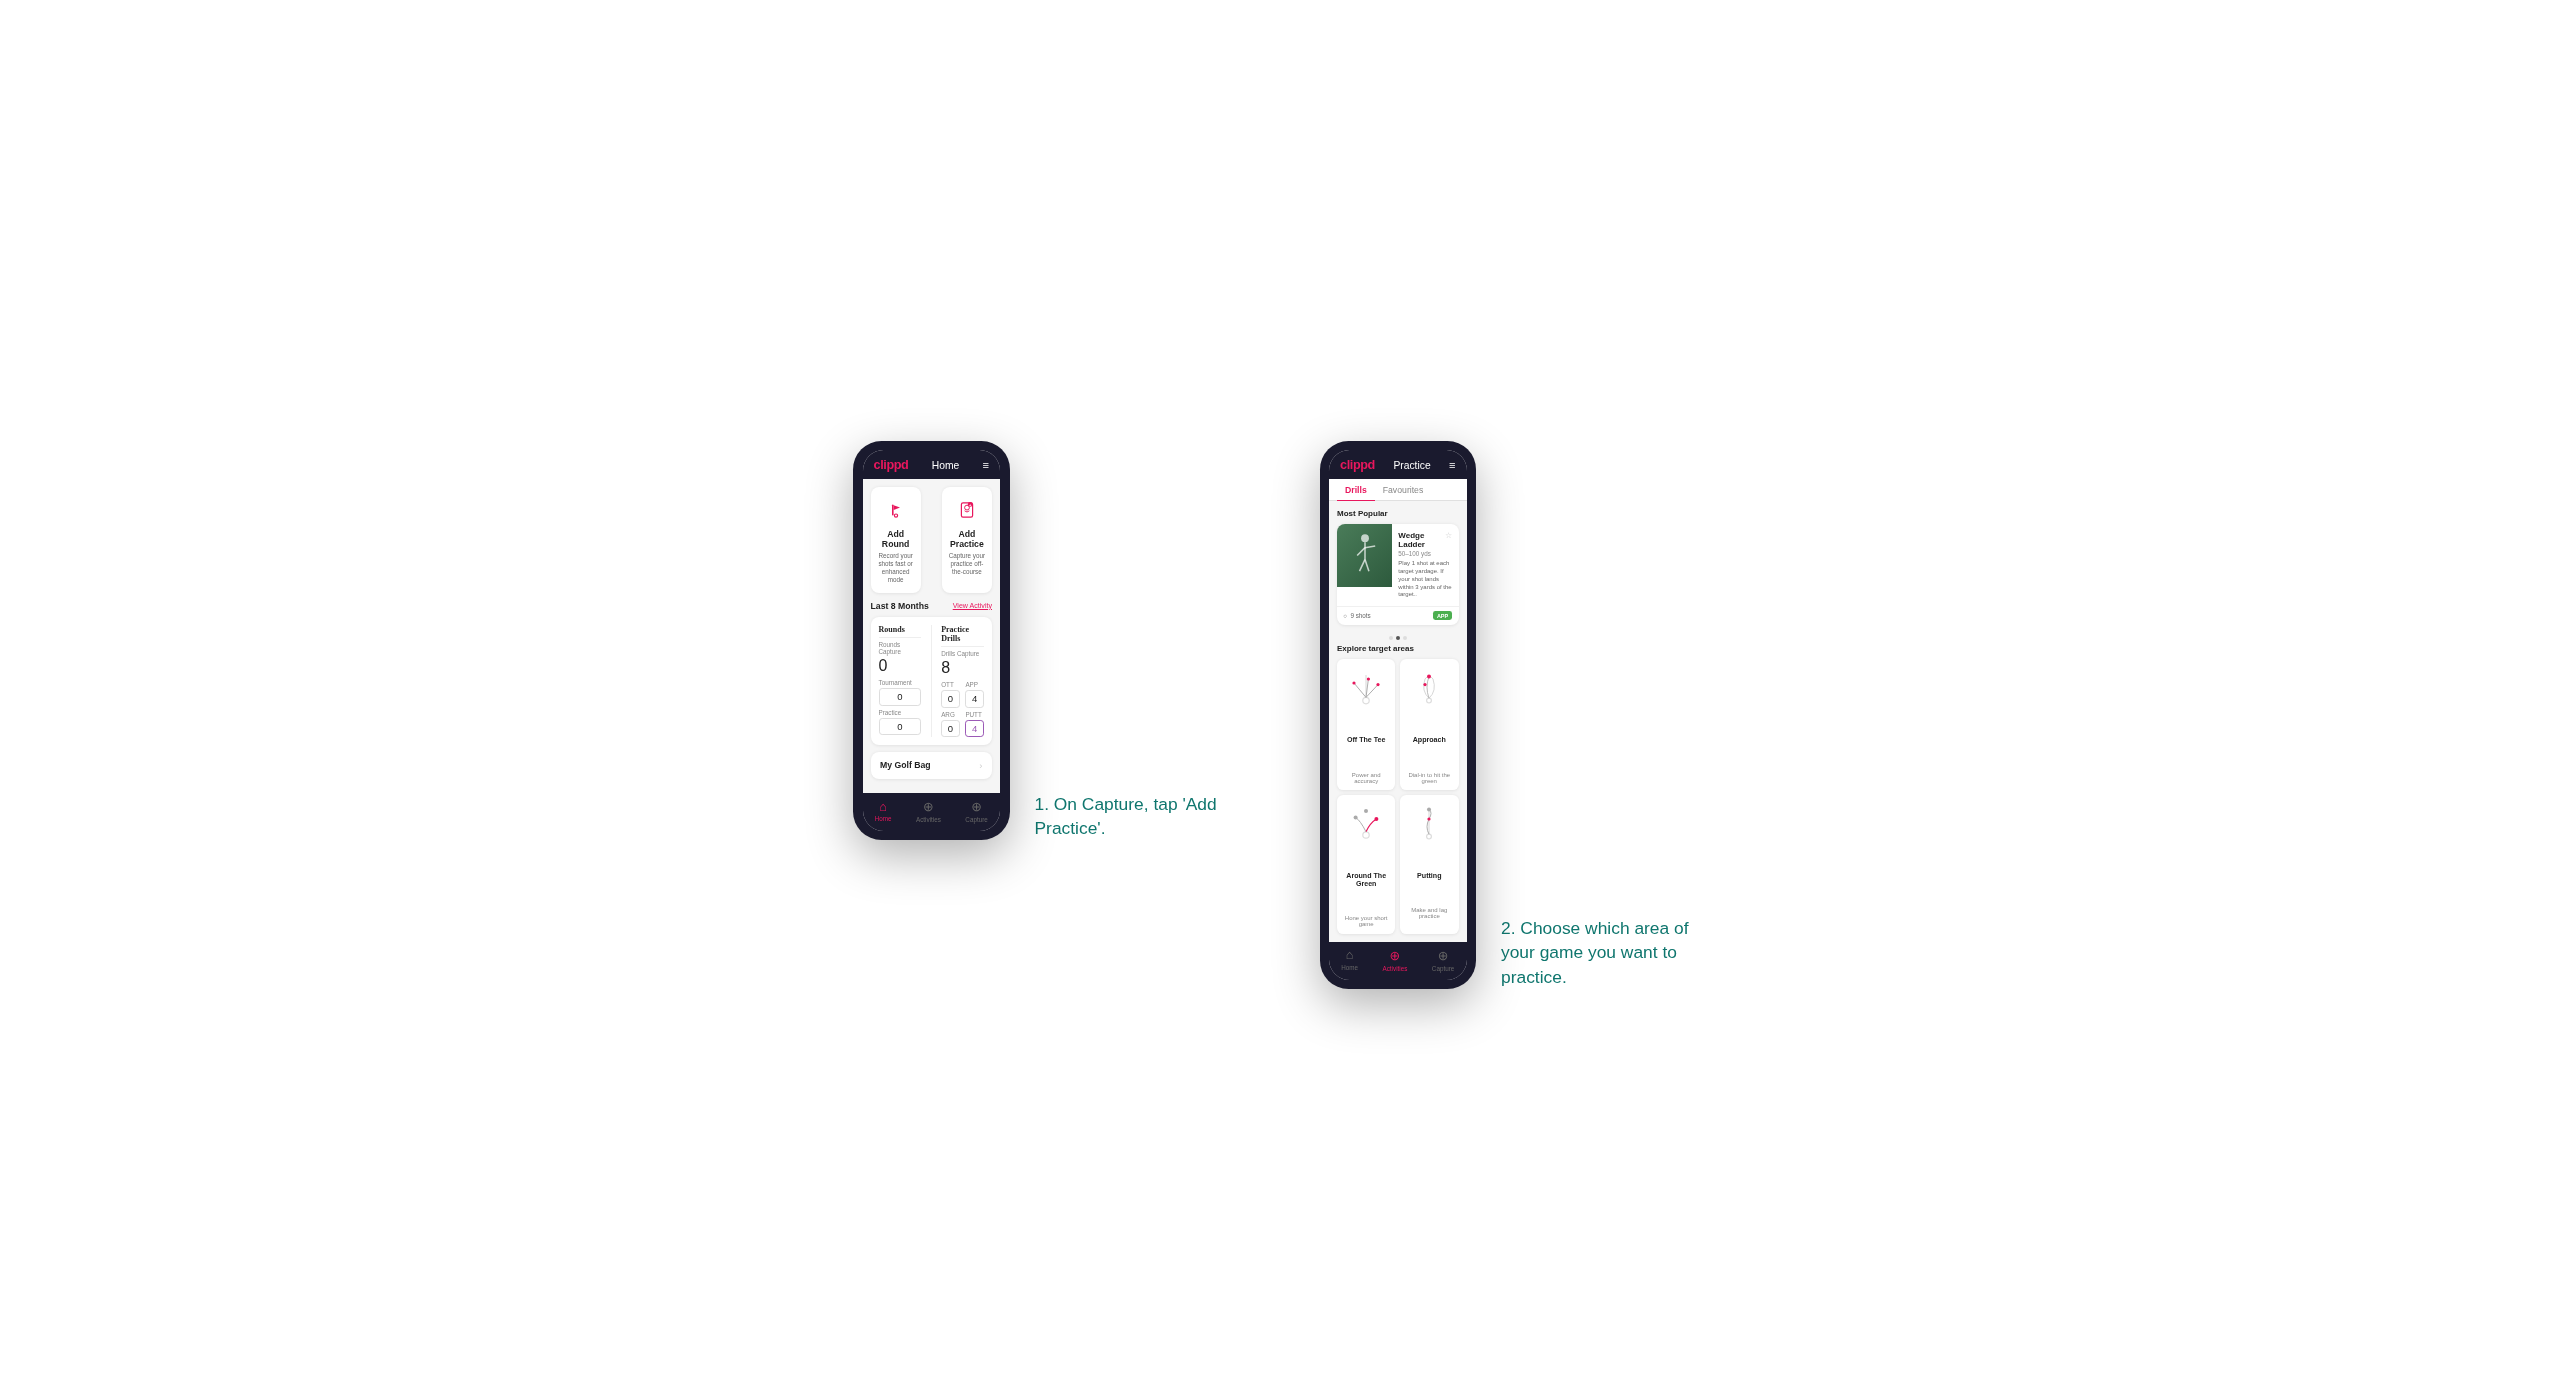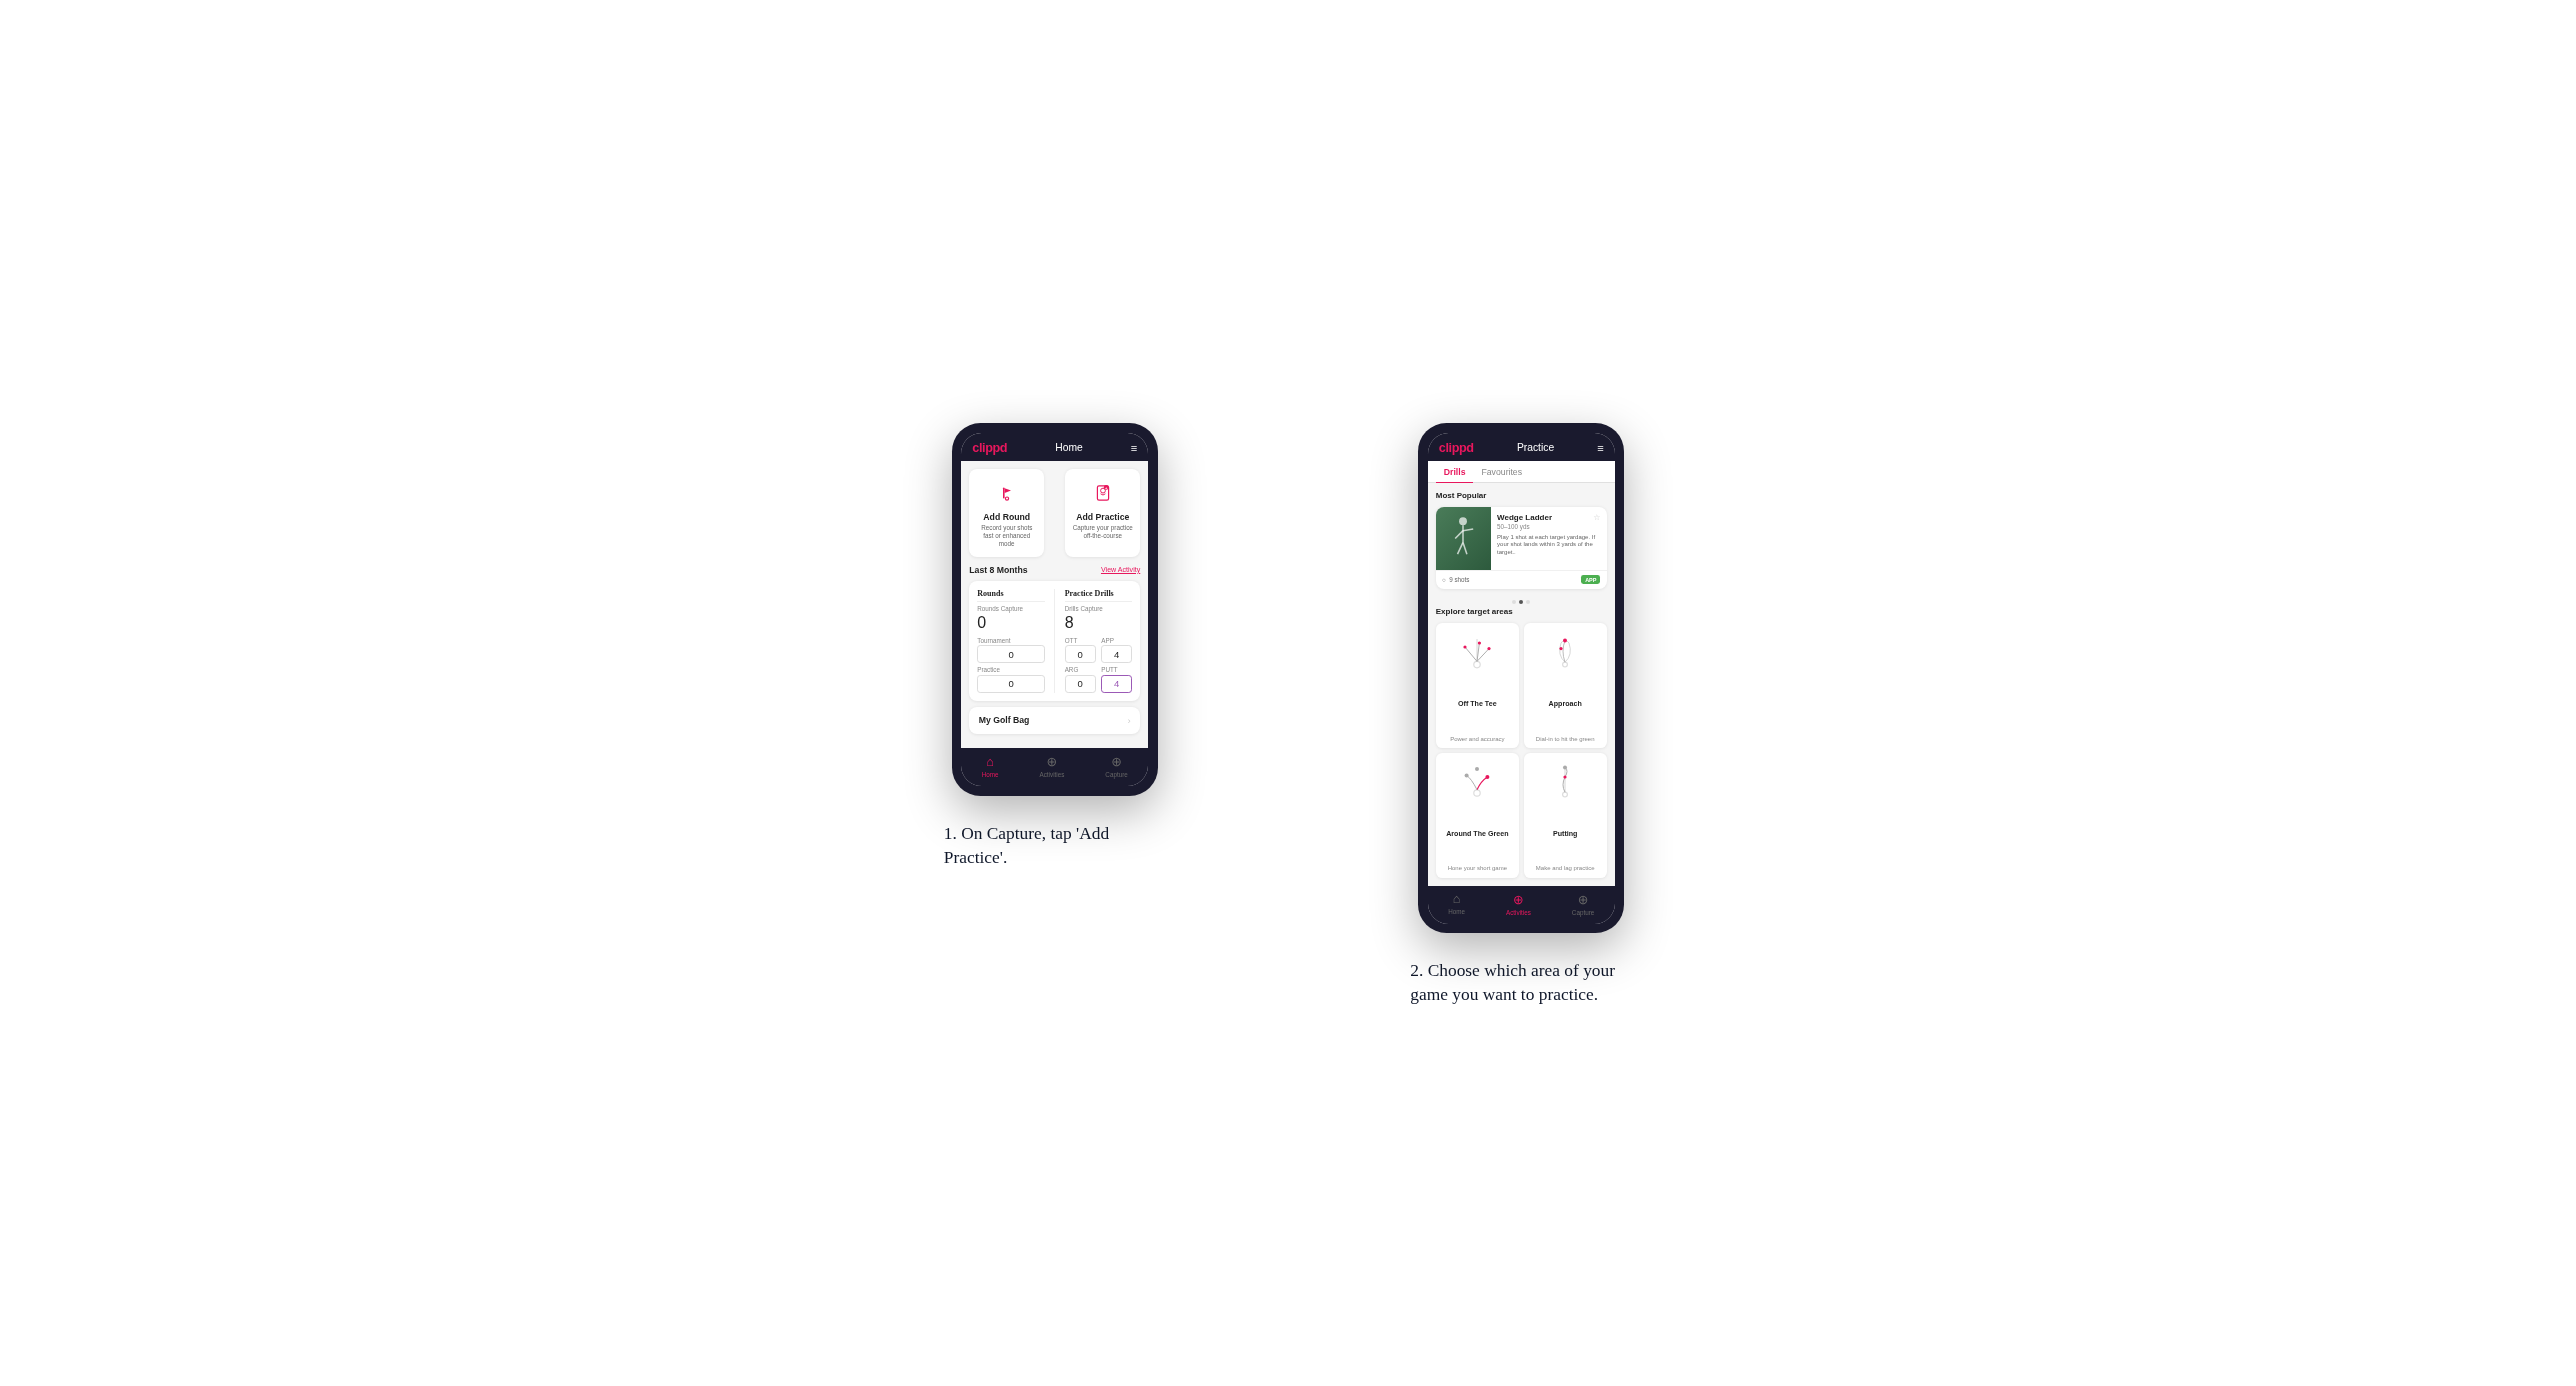--- a/index.html
+++ b/index.html
@@ -14,34 +14,33 @@
     }
     .page-container {
       display: flex;
       gap: 63px;
       align-items: flex-start;
       max-width: 870px;
       width: 100%;
     }
     .phone-section {
       display: flex;
-      flex-direction: column;
-      align-items: center;
+      flex-direction: row;
+      align-items: flex-end;
       gap: 25px;
       flex: 1;
       margin-top: 44px;
     }
     .caption {
       font-size: 17.4px;
-      color: #0f172a;
+      color: #0f766e;
       line-height: 1.4;
       text-align: left;
       max-width: 222px;
       width: 100%;
-      font-family: Liberation Serif, serif;
     }
 
     
     .phone {
       width: 206px;
       background: #1a1a2e;
       border-radius: 28.5px;
       padding: 9.5px;
       box-shadow: 0 16px 47px rgba(0,0,0,0.3);
       position: relative;

